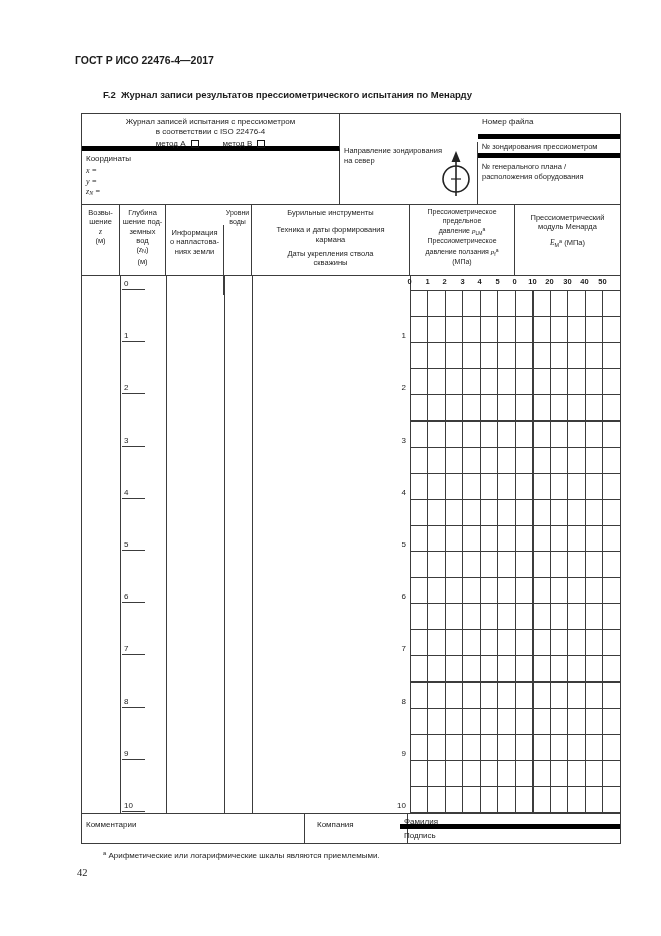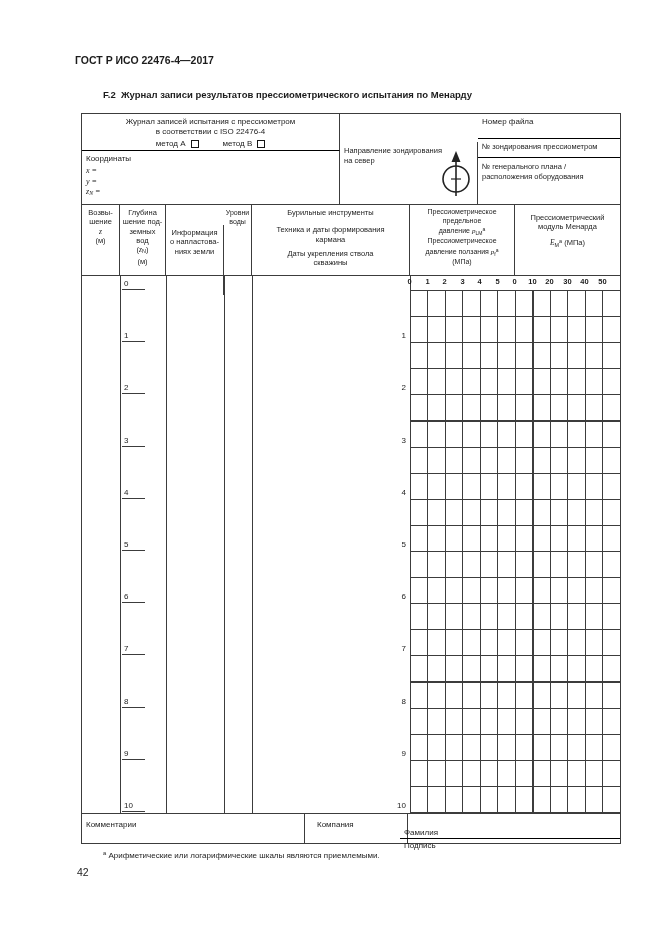--- a/index.html
+++ b/index.html
@@ -2,21 +2,21 @@
 <html><head>
 <meta charset="utf-8">
 <style>
   html,body{margin:0;padding:0;background:#fff;}
   *{box-sizing:border-box;}
   .page{position:relative;width:661px;height:936px;background:#fff;color:#1c1c1c;
         font-family:"Liberation Sans","DejaVu Sans",sans-serif;font-size:8px;line-height:9.5px;overflow:hidden;border-radius:17px;}
   .abs{position:absolute;}
   .b{border:1px solid #3c3c3c;}
   .bR{border-right:1px solid #3c3c3c;}
-  .bB{border-bottom:1px solid #000000;}
+  .bB{border-bottom:5px solid #000000;}
   .ctr{text-align:center;}
   .sym{font-family:"Liberation Serif","DejaVu Serif",serif;font-style:italic;}
   sub{font-size:0.72em;vertical-align:-0.25em;}
   sup{font-size:0.72em;vertical-align:0.45em;}
   .cb{display:inline-block;width:8px;height:8px;border:1.5px solid #141414;vertical-align:middle;margin-left:5px;}
   .thead{position:absolute;left:0;top:90px;width:538px;height:72px;border-top:1px solid #3c3c3c;border-bottom:1px solid #3c3c3c;}
   .hcell{position:absolute;top:0;height:70px;padding-top:3px;text-align:center;font-size:7.5px;line-height:9.3px;}
   .vline{position:absolute;top:0;width:1px;height:537px;background:#3c3c3c;}
   .tick{position:absolute;top:1px;width:21px;text-align:center;font-weight:bold;font-size:7.5px;}
   .dnl{position:absolute;left:40px;width:23px;height:12px;line-height:12px;padding-left:2px;border-bottom:1px solid #3c3c3c;font-size:8px;}
@@ -171,24 +171,24 @@
     </div>
 
     <div class="abs" style="left:0;top:699px;width:538px;height:30px;border-top:1px solid #3c3c3c;">
       <div class="abs bR" style="left:0;top:0;width:223px;height:29px;padding:6px 0 0 4px;">
         <span>Комментарии</span>
       </div>
       <div class="abs bR" style="left:231px;top:0;width:95px;height:29px;padding:6px 0 0 4px;">
         <span>Компания</span>
       </div>
       <div class="abs" style="left:318px;top:0;width:220px;height:29px;">
-        <div class="bB" style="height:25px;padding:14px 0 0 4px;">Фамилия</div>
+        <div class="bB" style="height:15px;padding:3px 0 0 4px;">Фамилия</div>
         <div style="padding:2px 0 0 4px;">Подпись</div>
       </div>
     </div>
   </div>
 
   <div class="abs" style="left:103px;top:849px;">
     <sup>a</sup><span> Арифметические или логарифмические шкалы являются приемлемыми.</span>
   </div>
 
-  <div class="abs" style="left:77px;top:868px;font-size:10.5px;">42</div>
+  <div class="abs" style="left:77px;top:868px;font-size:10.5px;font-family:Liberation Serif, serif;">42</div>
 </div>
 
 </body></html>

